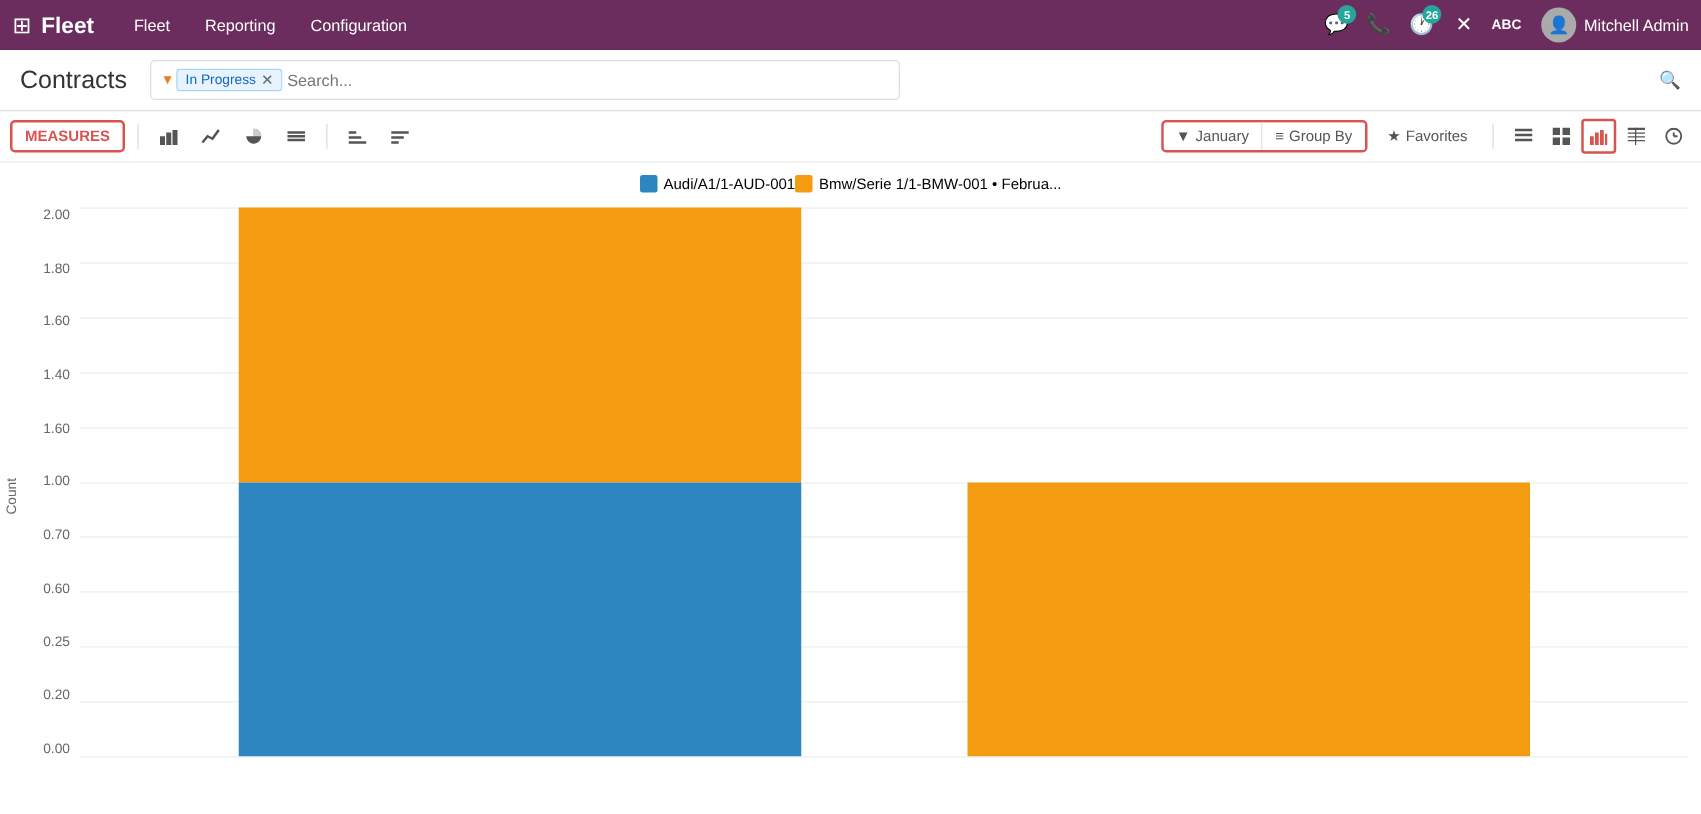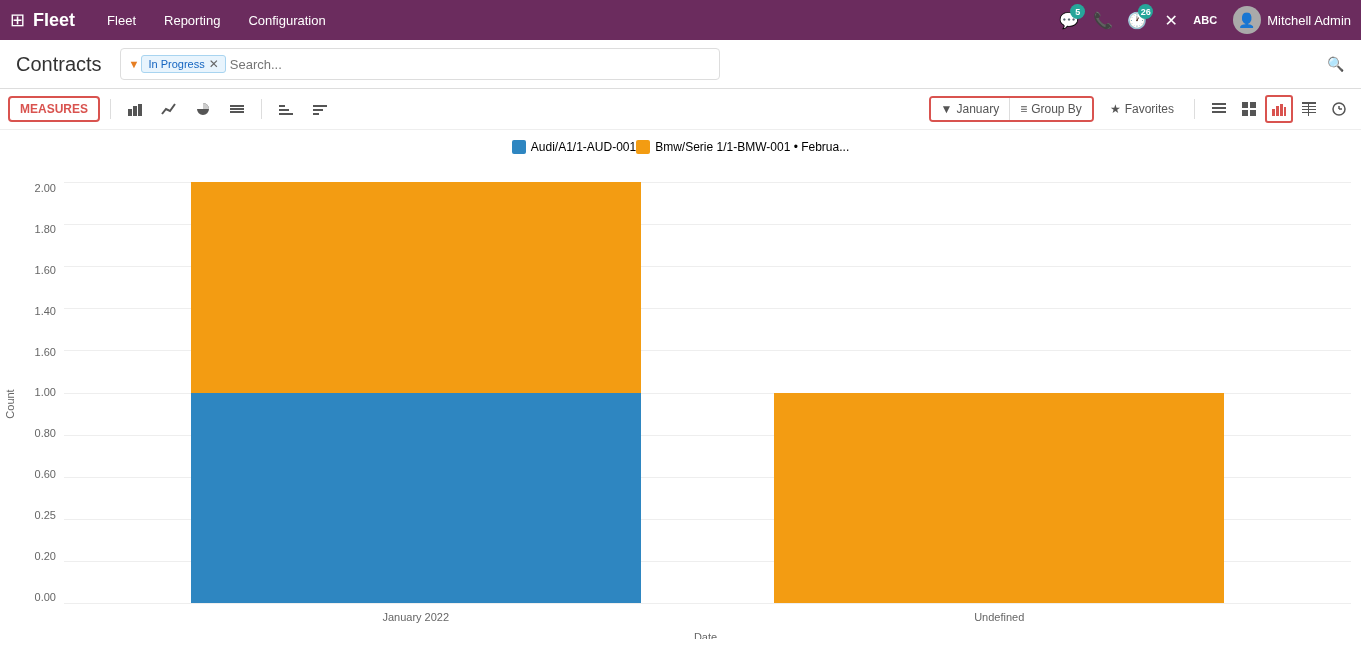--- a/index.html
+++ b/index.html
@@ -158,21 +158,21 @@
 
     
     .chart-area {
       padding: 10px 0 0 0;
       position: relative;
       height: calc(651px - 40px - 48px - 44px - 10px);
     }
     .chart-legend {
       display: flex;
       justify-content: center;
-      margin-bottom: 24px;
+      margin-bottom: 8px;
       font-size: 12px;
     }
     .legend-item { display: flex; align-items: center; gap: 5px; }
     .legend-color { width: 14px; height: 14px; border-radius: 2px; }
     .y-axis {
       width: 50px;
       display: flex;
       flex-direction: column-reverse;
       justify-content: space-between;
       padding: 10px 8px 30px 0;
@@ -348,21 +348,21 @@
 
       <div style="width:20px;display:flex;align-items:center;justify-content:center;position:relative;">
         <span style="transform:rotate(-90deg);font-size:11px;color:#666;white-space:nowrap;position:absolute;">Count</span>
       </div>
 
       <div class="y-axis" style="width:44px;display:flex;flex-direction:column-reverse;justify-content:space-between;padding-bottom:26px;padding-top:4px;">
         <span>0.00</span>
         <span>0.20</span>
         <span>0.25</span>
         <span>0.60</span>
-        <span>0.80</span>
+        <span>0.70</span>
         <span>1.00</span>
         <span>1.60</span>
         <span>1.40</span>
         <span>1.60</span>
         <span>1.80</span>
         <span>2.00</span>
       </div>
 
       <div style="flex:1;position:relative;">
 
@@ -387,22 +387,17 @@
             <div style="width:100%;height:50%;background:#2e86c1;"></div>
 
             <div style="width:100%;height:50%;background:#f39c12;"></div>
           </div>
 
           <div style="display:flex;flex-direction:column-reverse;align-items:center;width:450px;height:100%;">
             <div style="width:100%;height:50%;background:#f39c12;"></div>
           </div>
         </div>
 
-        <div style="position:absolute;bottom:6px;left:0;right:0;display:flex;justify-content:space-around;padding:0 60px;">
-          <span style="font-size:11px;color:#666;text-align:center;flex:1;">January 2022</span>
-          <span style="font-size:11px;color:#666;text-align:center;flex:1;">Undefined</span>
-        </div>
       </div>
     </div>
 
-    <div style="text-align:center;font-size:11px;color:#666;padding:2px 0 4px 60px;">Date</div>
   </div>
 </div>
 
 </body></html>

